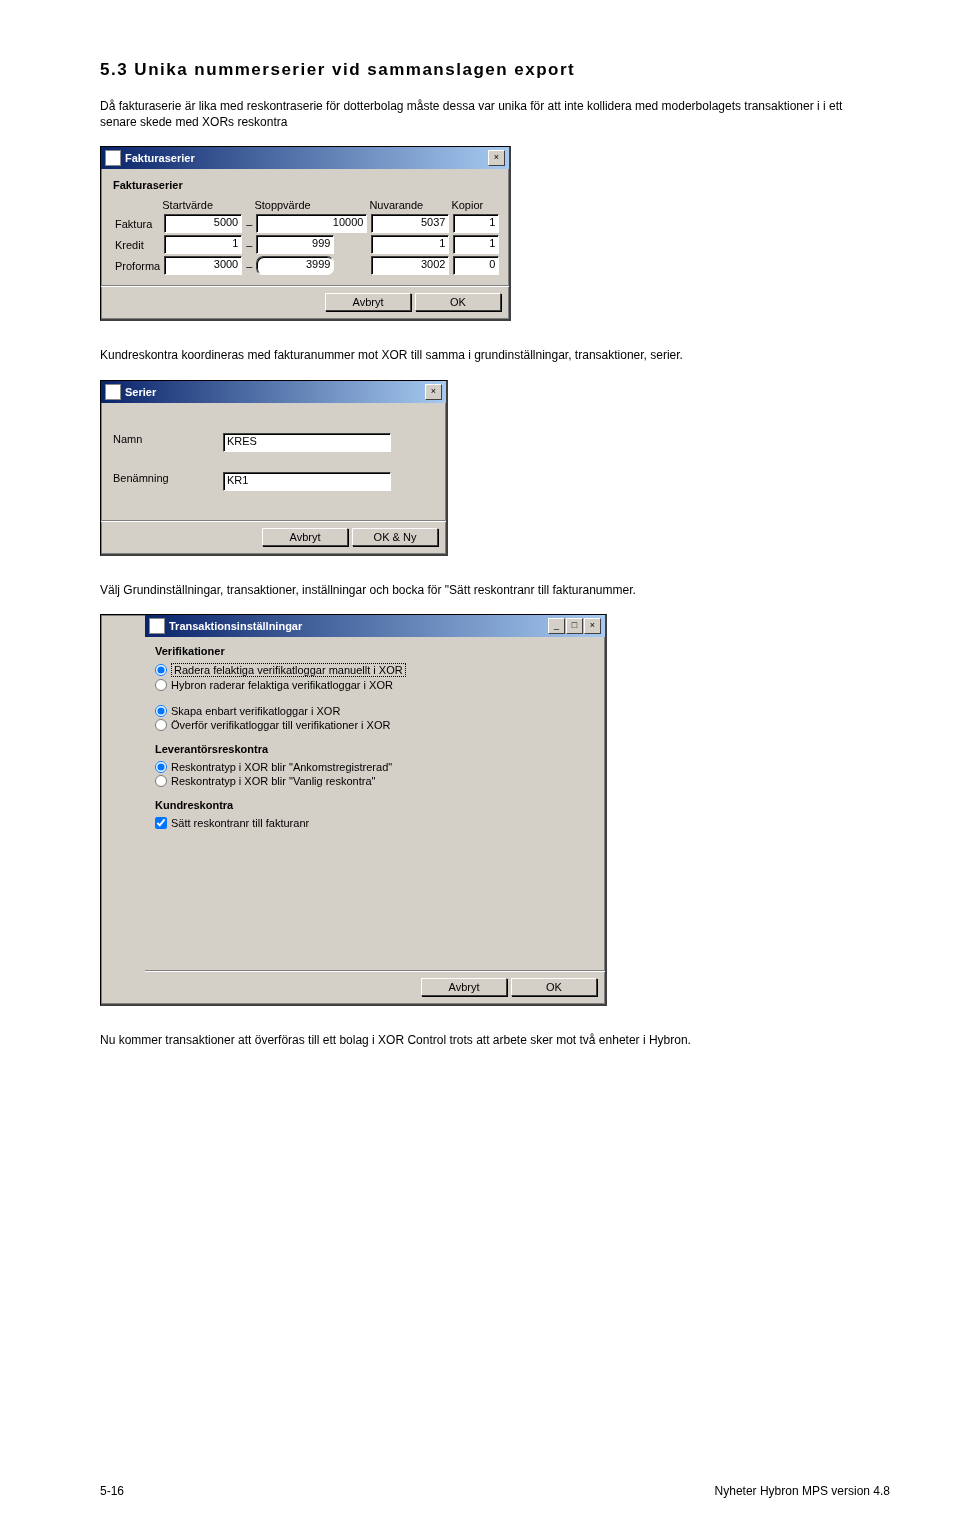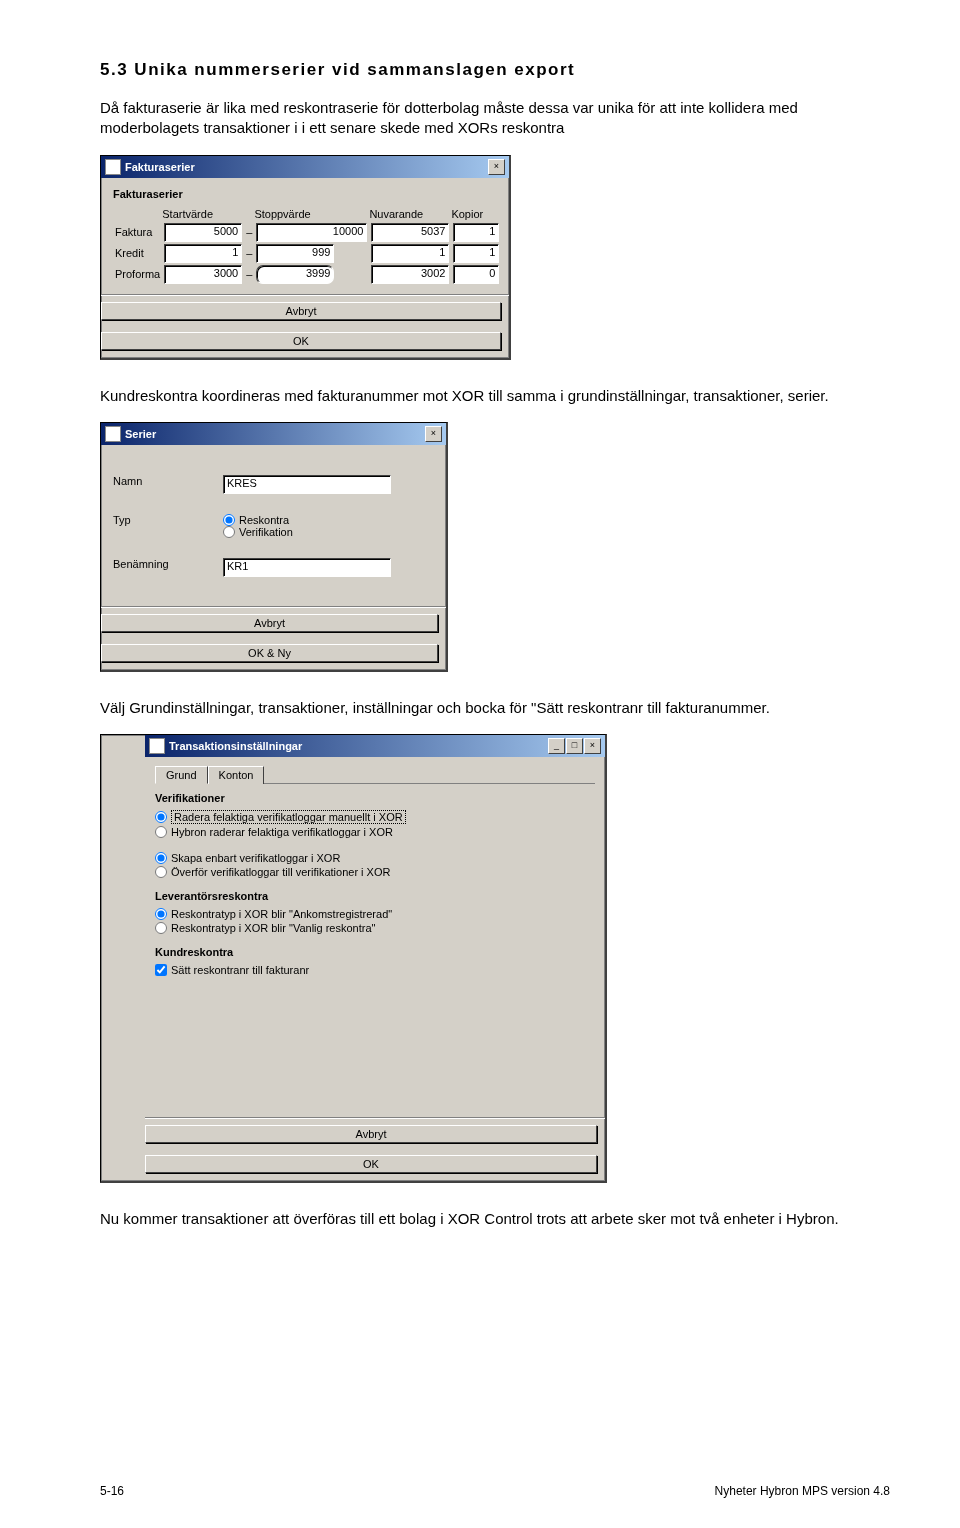--- a/index.html
+++ b/index.html
@@ -15,21 +15,21 @@
     position: relative;
   }
   h2 {
     font-family: Arial, sans-serif;
     font-size: 17px;
     font-weight: bold;
     letter-spacing: 1.5px;
     margin: 0 0 18px 0;
   }
   p.body-text {
-    font-size: 15px;
+    font-size: 12px;
     line-height: 1.35;
     margin: 0 8px 16px 0;
   }
   .dialog {
     font-family: Tahoma, Arial, sans-serif;
     font-size: 11px;
     background: #d4d0c8;
     border: 1px solid #000;
     border-right: 2px solid #404040;
     border-bottom: 2px solid #404040;
@@ -90,21 +90,21 @@
     background: #d4d0c8;
     border: 1px solid #404040;
     border-top-color: #fff;
     border-left-color: #fff;
     box-shadow: 1px 1px 0 #000;
     font-size: 11px;
     padding: 2px 12px;
     min-width: 60px;
     text-align: center;
   }
-  .btn-row { display: flex; justify-content: flex-end; gap: 12px; padding: 6px 8px 8px 0; border-top: 1px solid #fff; box-shadow: 0 -1px 0 #808080; flex-direction: column; }
+  .btn-row { display: flex; justify-content: flex-end; gap: 4px; padding: 6px 8px 8px 0; border-top: 1px solid #fff; box-shadow: 0 -1px 0 #808080; }
   .form-row { display: flex; align-items: flex-start; gap: 10px; margin: 20px 0; }
   .form-label { width: 100px; font-size: 11px; }
   .radio, .checkbox {
     width: 12px; height: 12px; margin: 0 4px 0 0;
   }
   .dotted-focus {
     border: 1px dotted #000;
     padding: 0 2px;
     display: inline-block;
   }
@@ -229,33 +229,20 @@
     <div class="titlebar-ctrls">
       <div class="title-btn">×</div>
     </div>
   </div>
   <div class="dialog-body">
     <div class="form-row">
       <div class="form-label">Namn</div>
       <div class="txt" style="width:160px;">KRES</div>
     </div>
     <div class="form-row">
-      <div class="form-label">Typ</div>
-      <div>
-        <label style="display:flex;align-items:center;">
-          <input type="radio" class="radio" checked="" style="">
-          <span>Reskontra</span>
-        </label>
-        <label style="display:flex;align-items:center;">
-          <input type="radio" class="radio" style="">
-          <span>Verifikation</span>
-        </label>
-      </div>
-    </div>
-    <div class="form-row">
       <div class="form-label">Benämning</div>
       <div class="txt" style="width:160px;">KR1</div>
     </div>
   </div>
   <div class="btn-row">
     <div class="btn">Avbryt</div>
     <div class="btn">OK &amp; Ny</div>
   </div>
 </div>
 
@@ -267,24 +254,20 @@
       <span class="titlebar-icon"></span>
       <span class="titlebar-title">Transaktionsinställningar</span>
     </div>
     <div class="titlebar-ctrls minmax">
       <div class="title-btn">_</div>
       <div class="title-btn">□</div>
       <div class="title-btn">×</div>
     </div>
   </div>
   <div class="dialog-body" style="padding:8px 10px 140px 10px;">
-    <div class="tab-strip">
-      <div class="tab active">Grund</div>
-      <div class="tab">Konton</div>
-    </div>
 
     <div class="section-label">Verifikationer</div>
     <div>
       <label style="display:flex;align-items:center;margin:2px 0;">
         <input type="radio" class="radio" checked="" style="">
         <span class="dotted-focus">Radera felaktiga verifikatloggar manuellt i XOR</span>
       </label>
       <label style="display:flex;align-items:center;margin:2px 0;">
         <input type="radio" class="radio" style="">
         <span>Hybron raderar felaktiga verifikatloggar i XOR</span>

